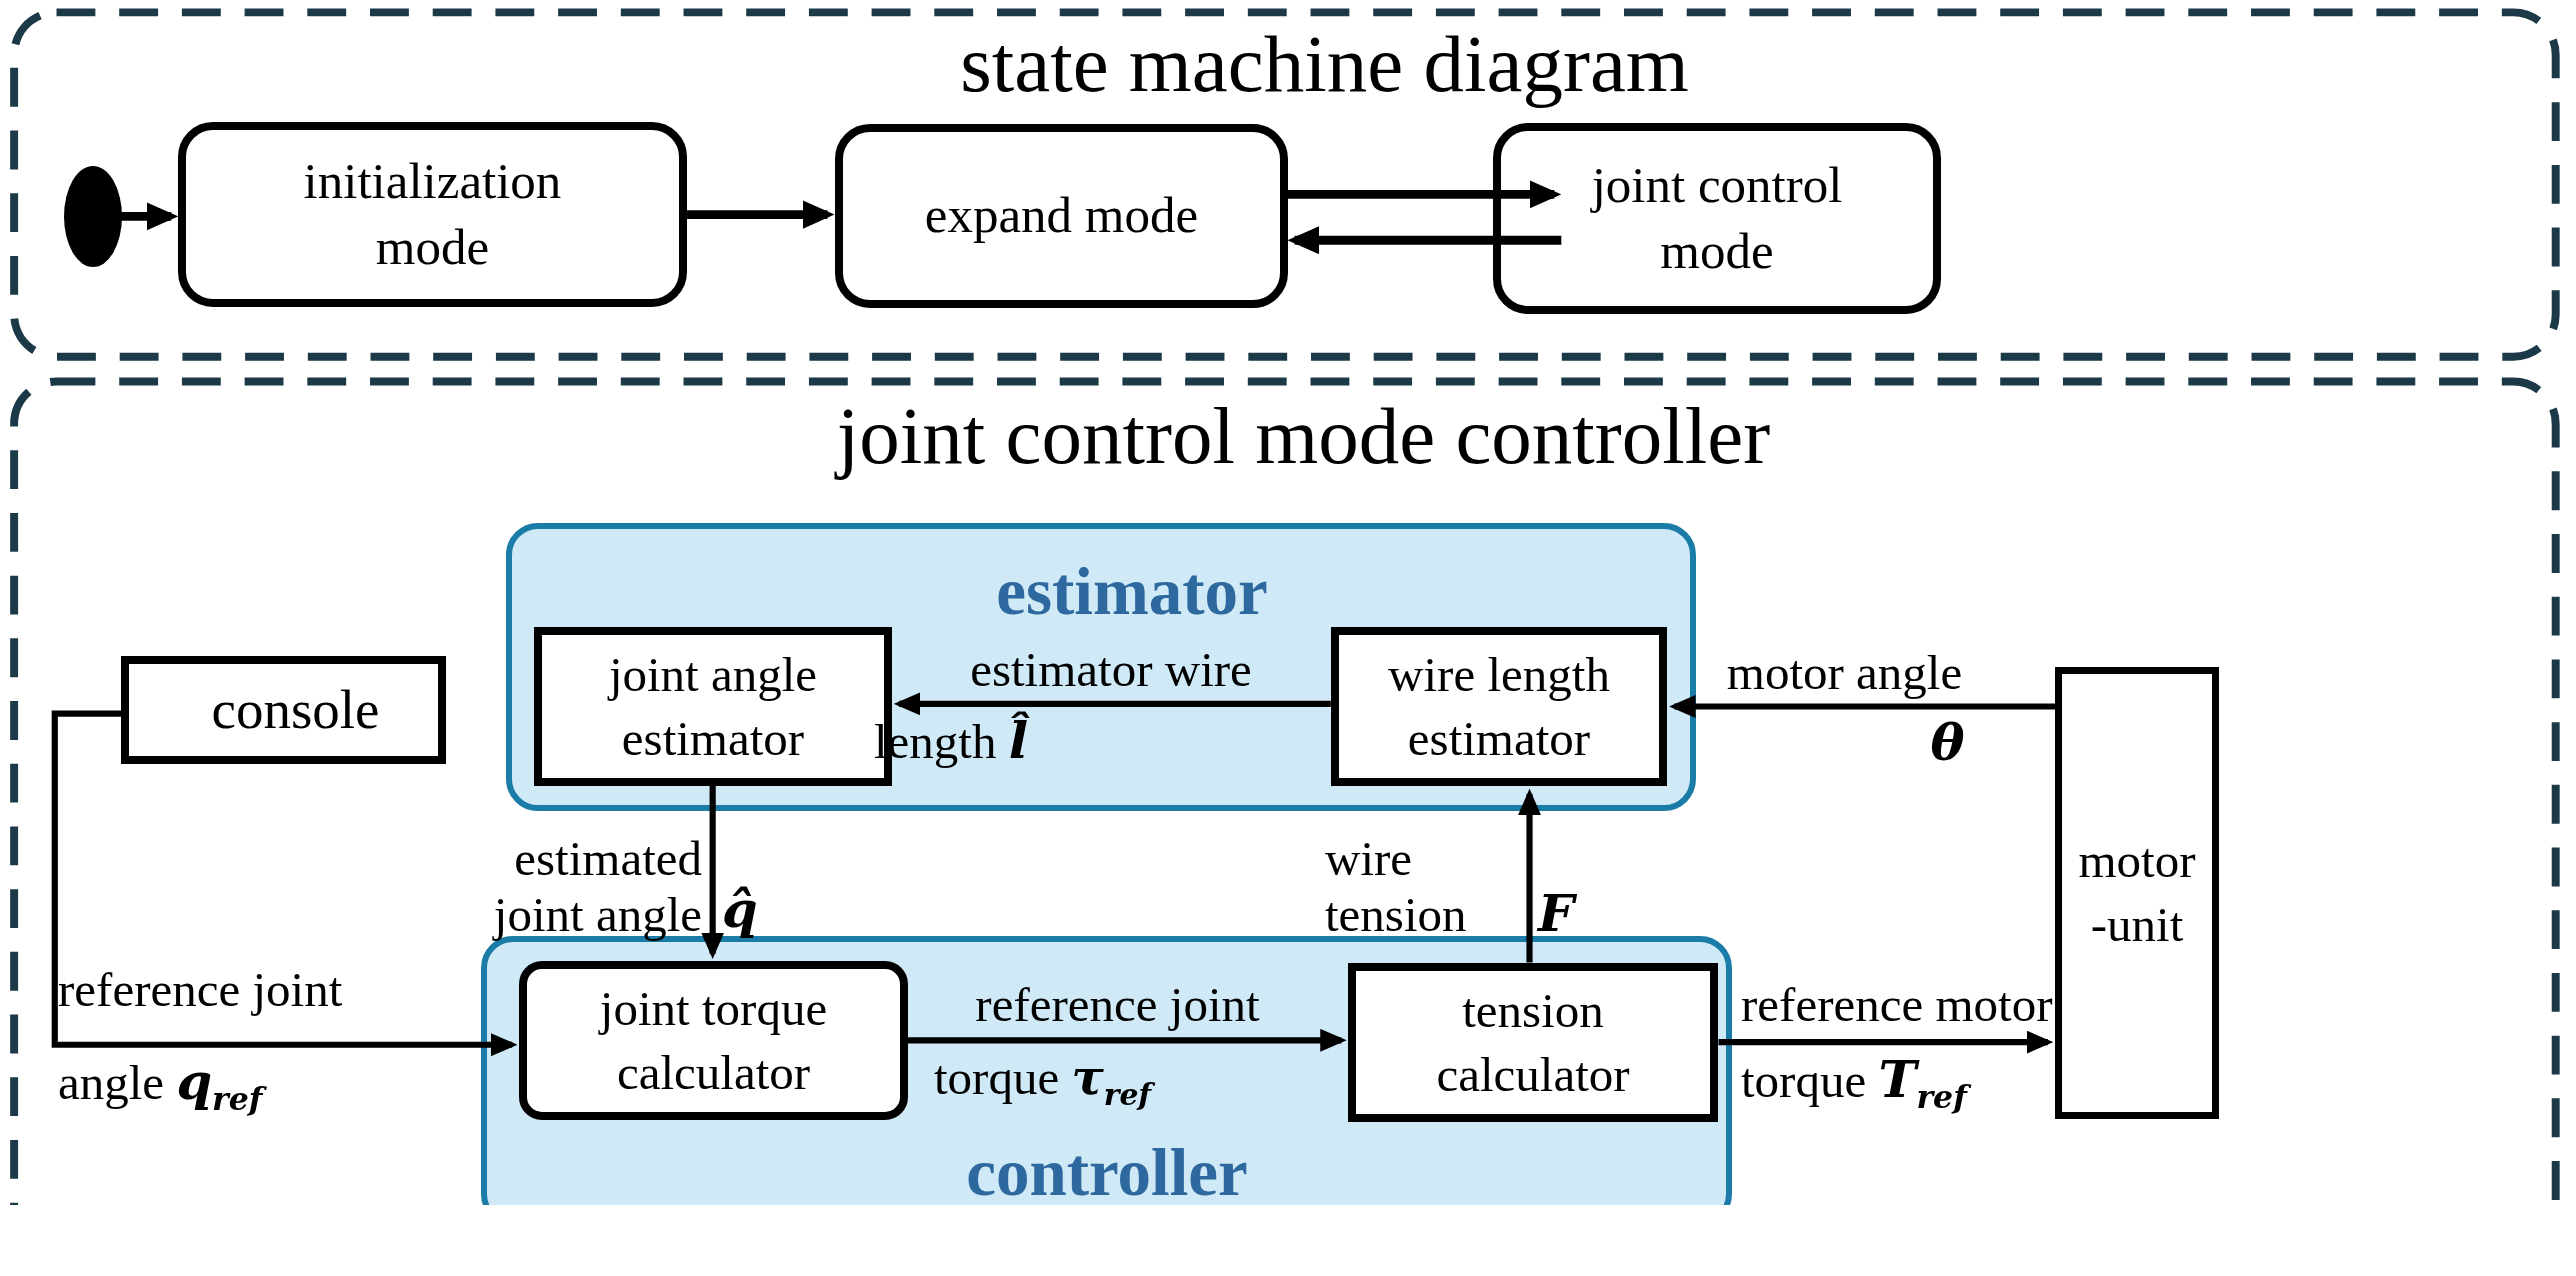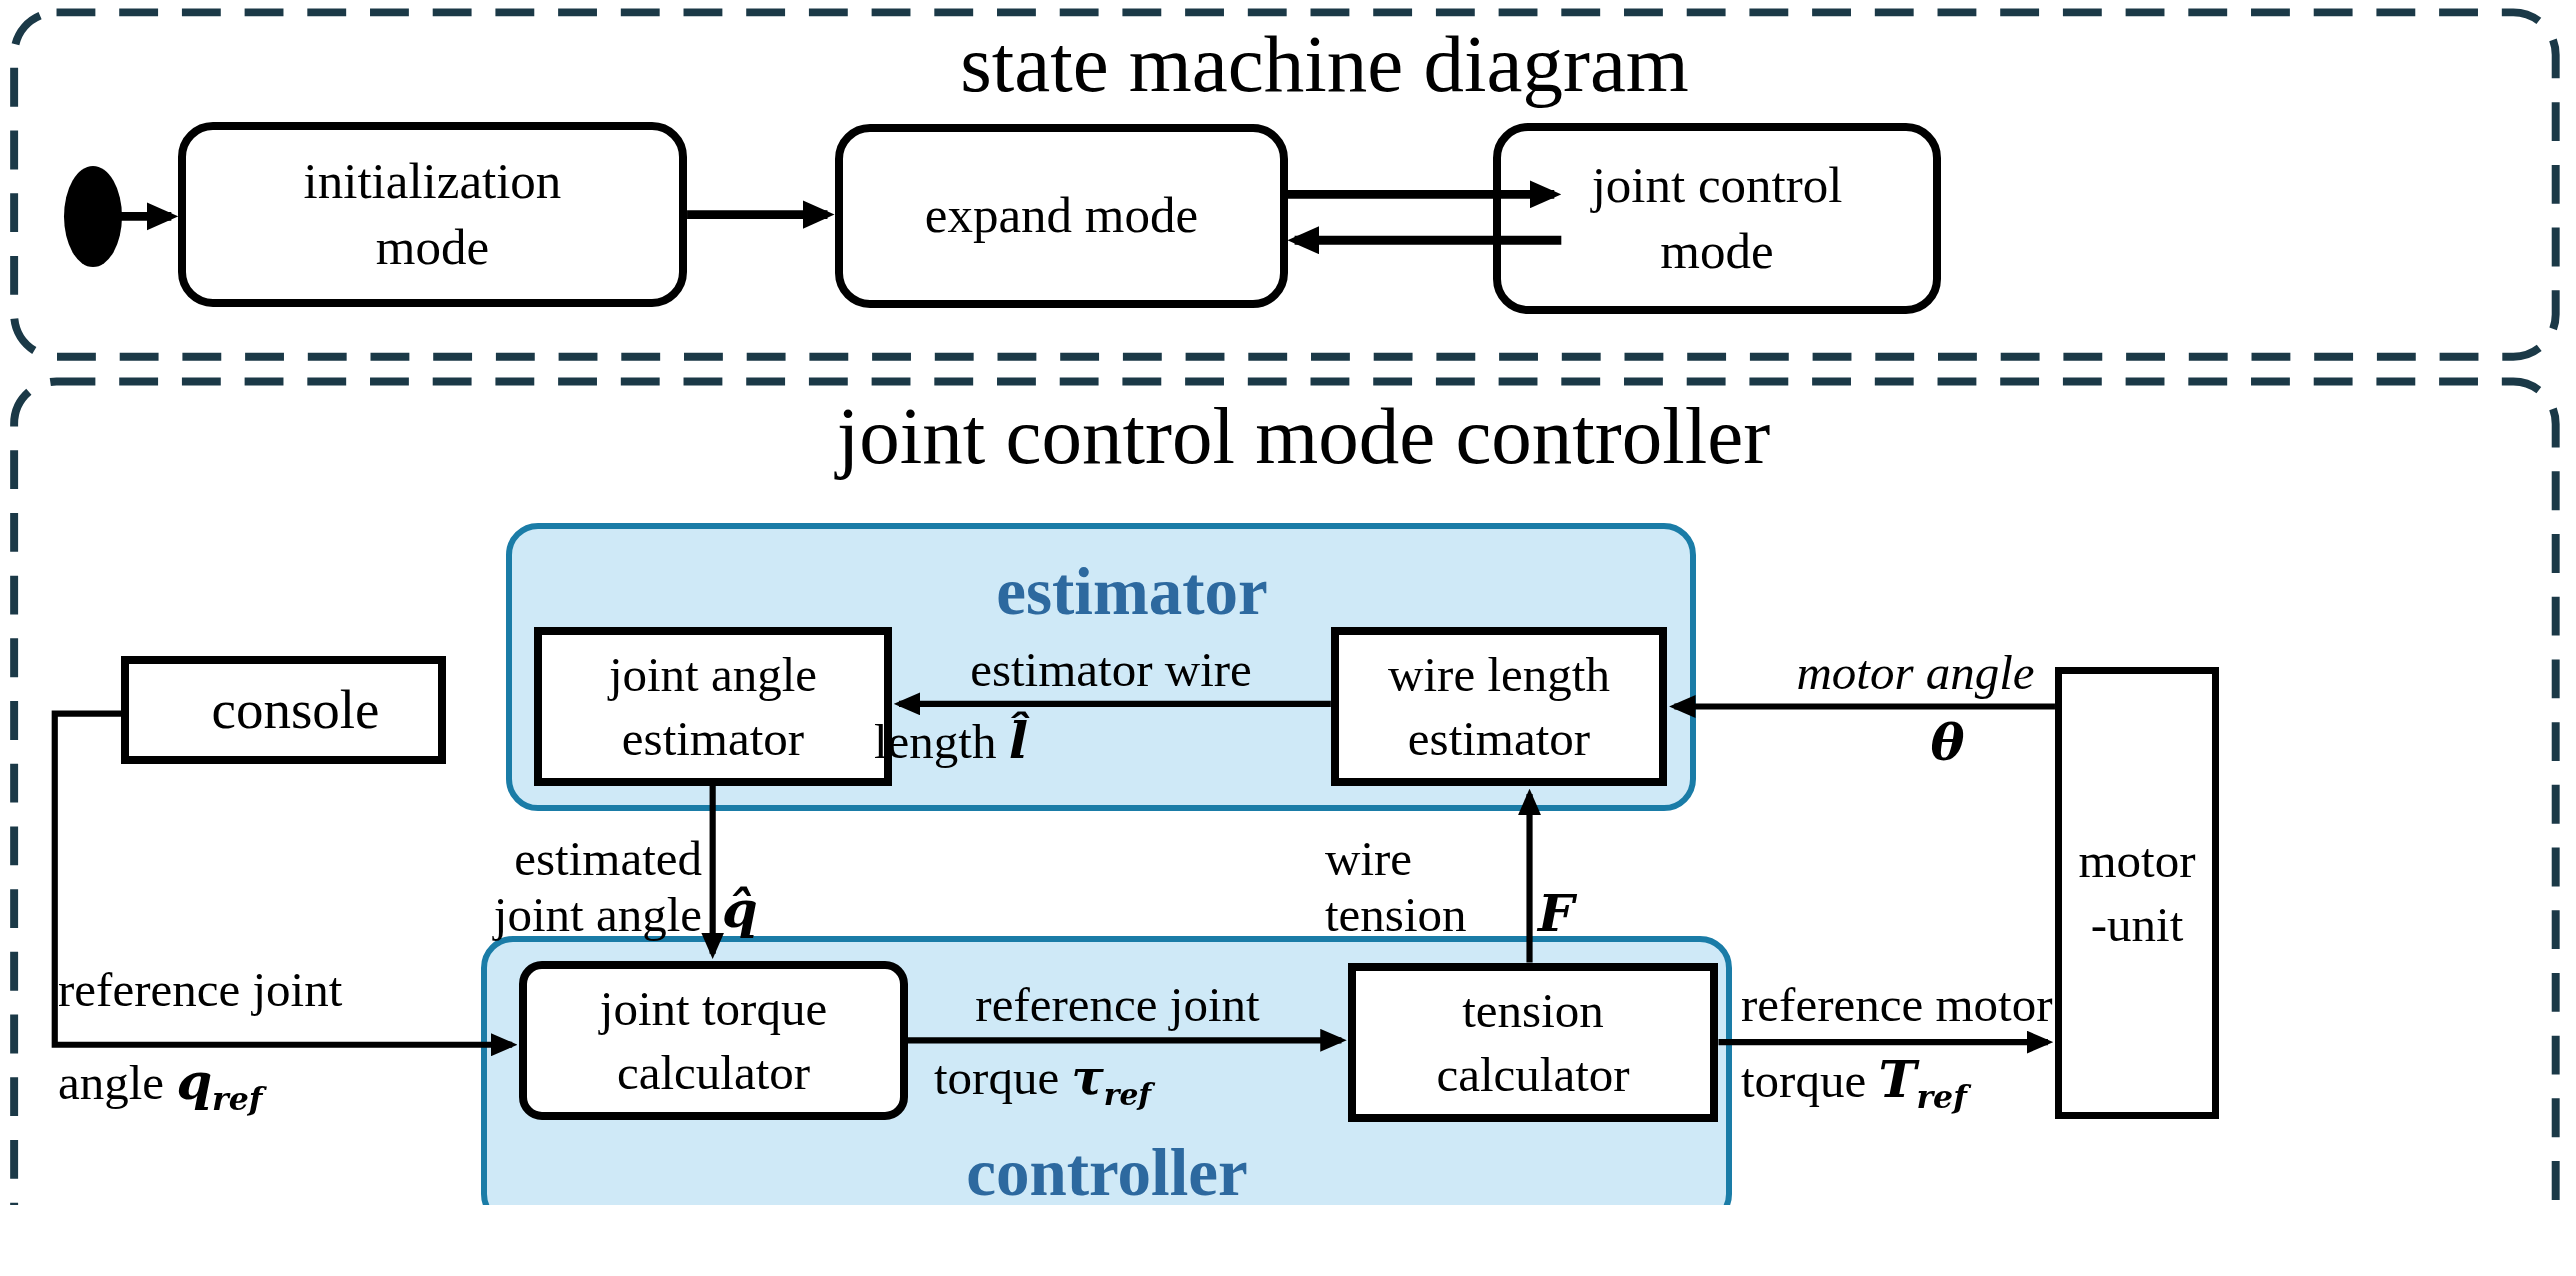--- a/index.html
+++ b/index.html
@@ -93,21 +93,21 @@
   <div class="block" style="left:2055px;top:667px;width:164px;height:452px;border-width:7px;">
     <span>motor</span>
     <span>-unit</span>
   </div>
 
   <div class="sig center" style="left:894px;top:643px;width:434px;">estimator wire</div>
   <div class="sig" style="left:874px;top:712px;">
     <span>length </span><span class="m" style="font-size:51px;">l̂</span>
   </div>
 
-  <div class="sig center" style="left:1772px;top:646px;width:287px;font-style:italic;">motor angle</div>
+  <div class="sig center" style="left:1701px;top:646px;width:287px;">motor angle</div>
   <div class="sig center m" style="left:1912px;top:714px;width:71px;font-size:51px;">θ</div>
 
   <div class="sig right" style="left:371px;top:832px;width:331px;">estimated</div>
   <div class="sig right" style="left:371px;top:888px;width:331px;">joint angle</div>
   <div class="sig m" style="left:722px;top:881px;font-size:51px;">q̂</div>
 
   <div class="sig" style="left:1325px;top:832px;">wire</div>
   <div class="sig" style="left:1325px;top:888px;">tension</div>
   <div class="sig m" style="left:1538px;top:885px;font-size:51px;">F</div>
 

